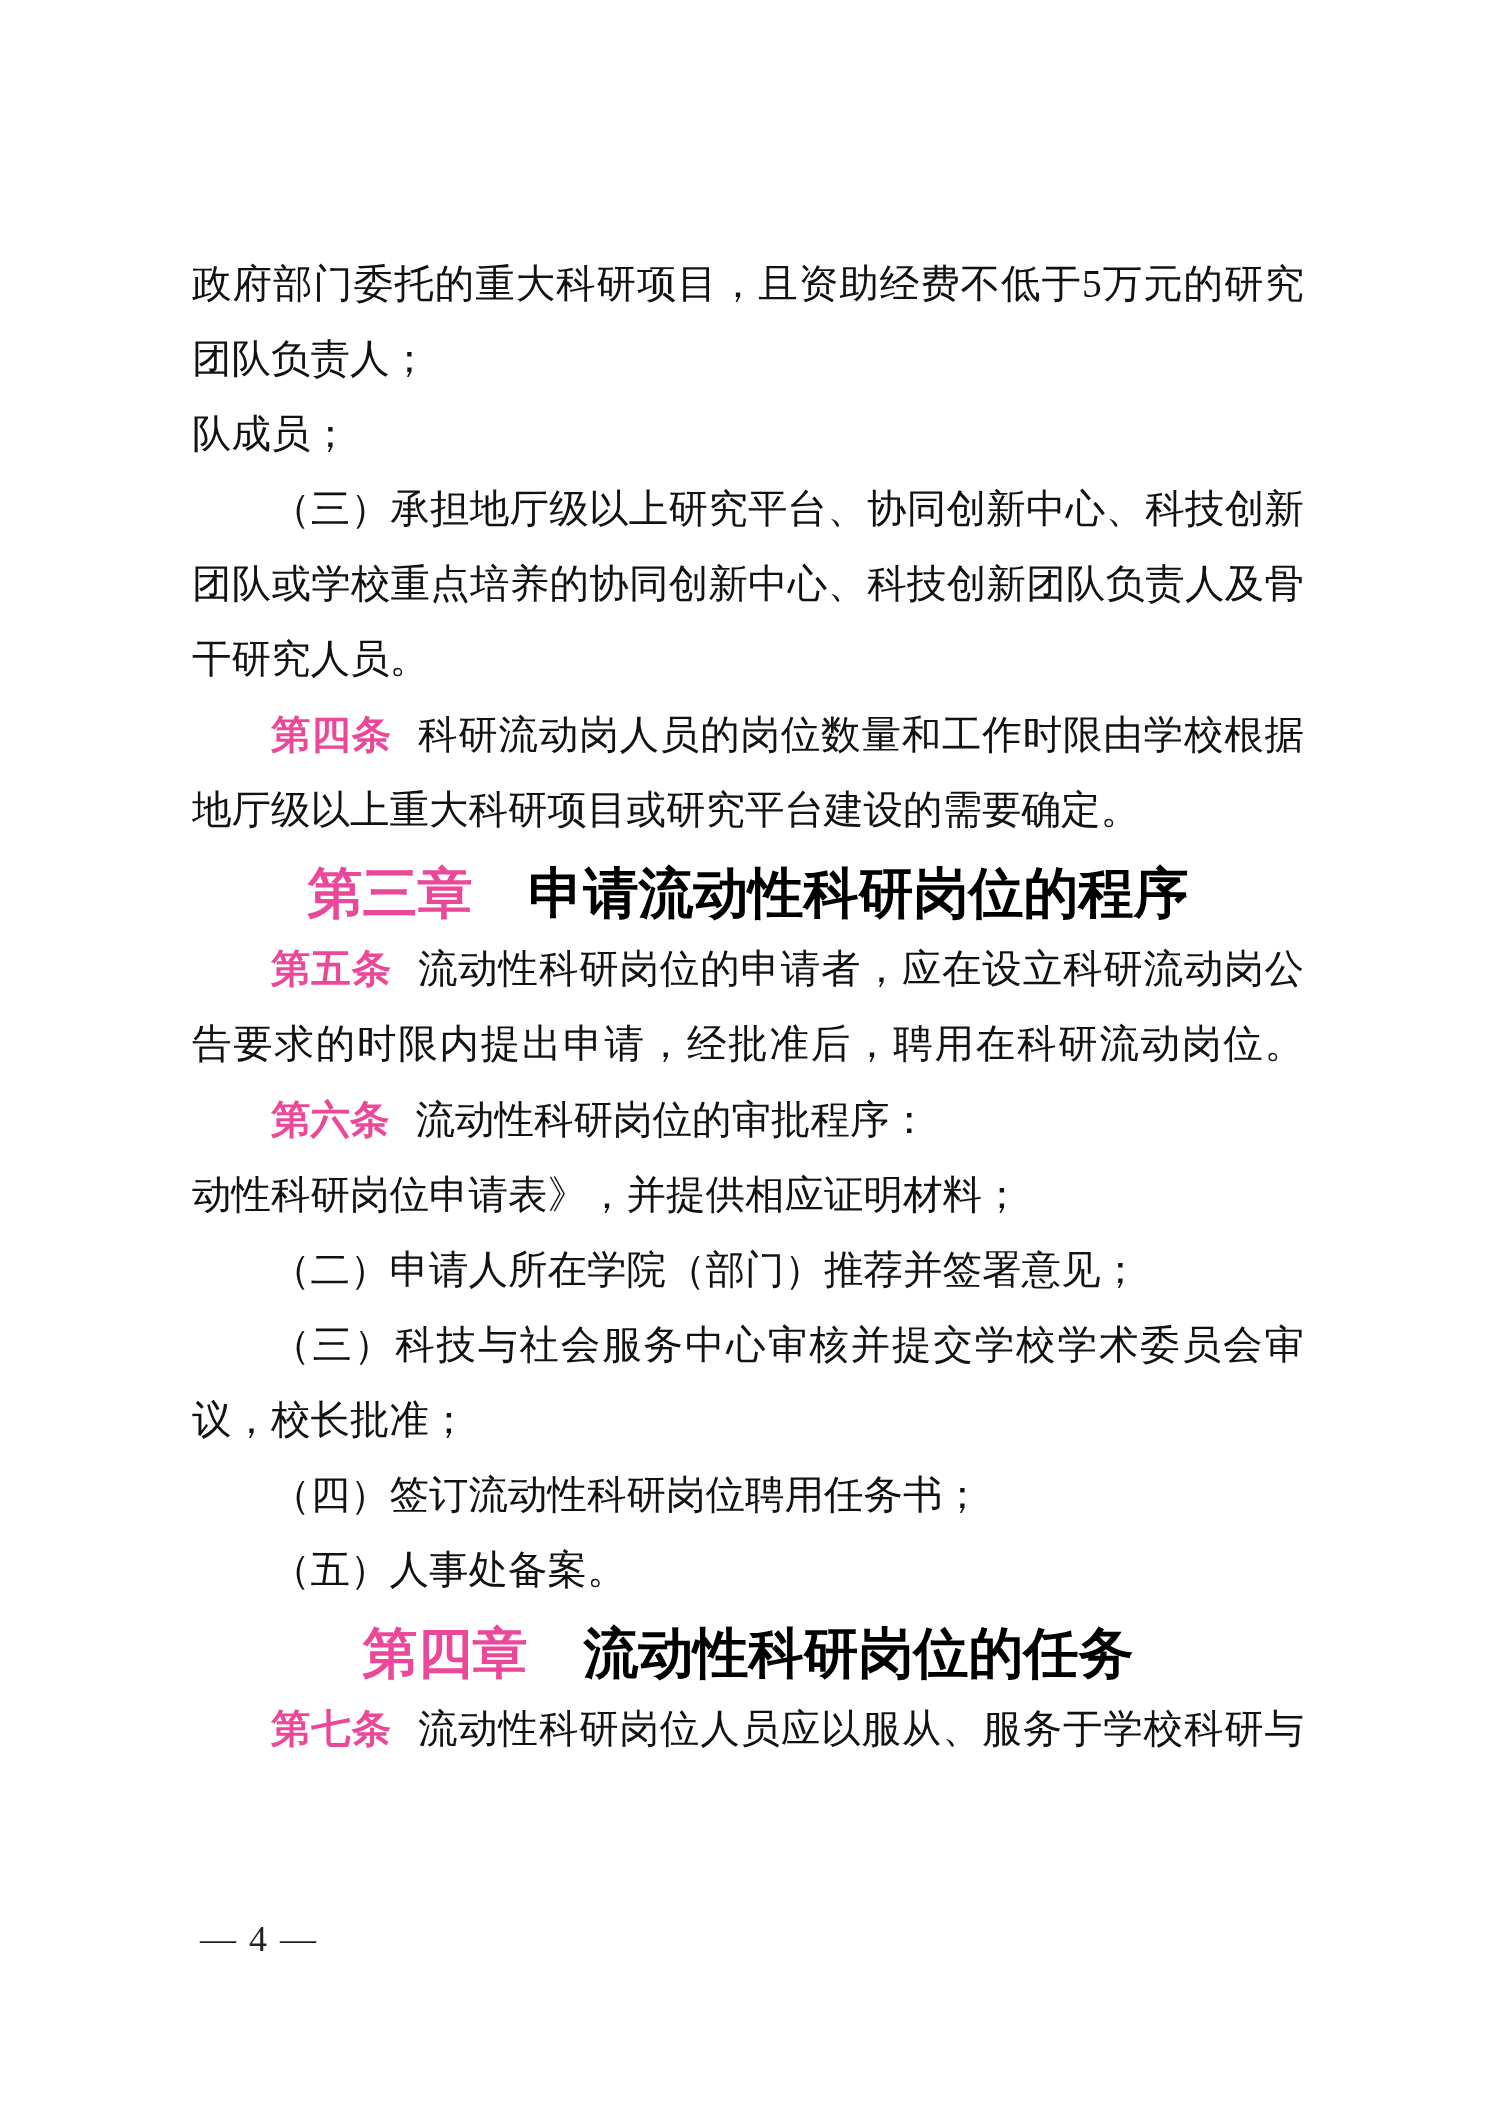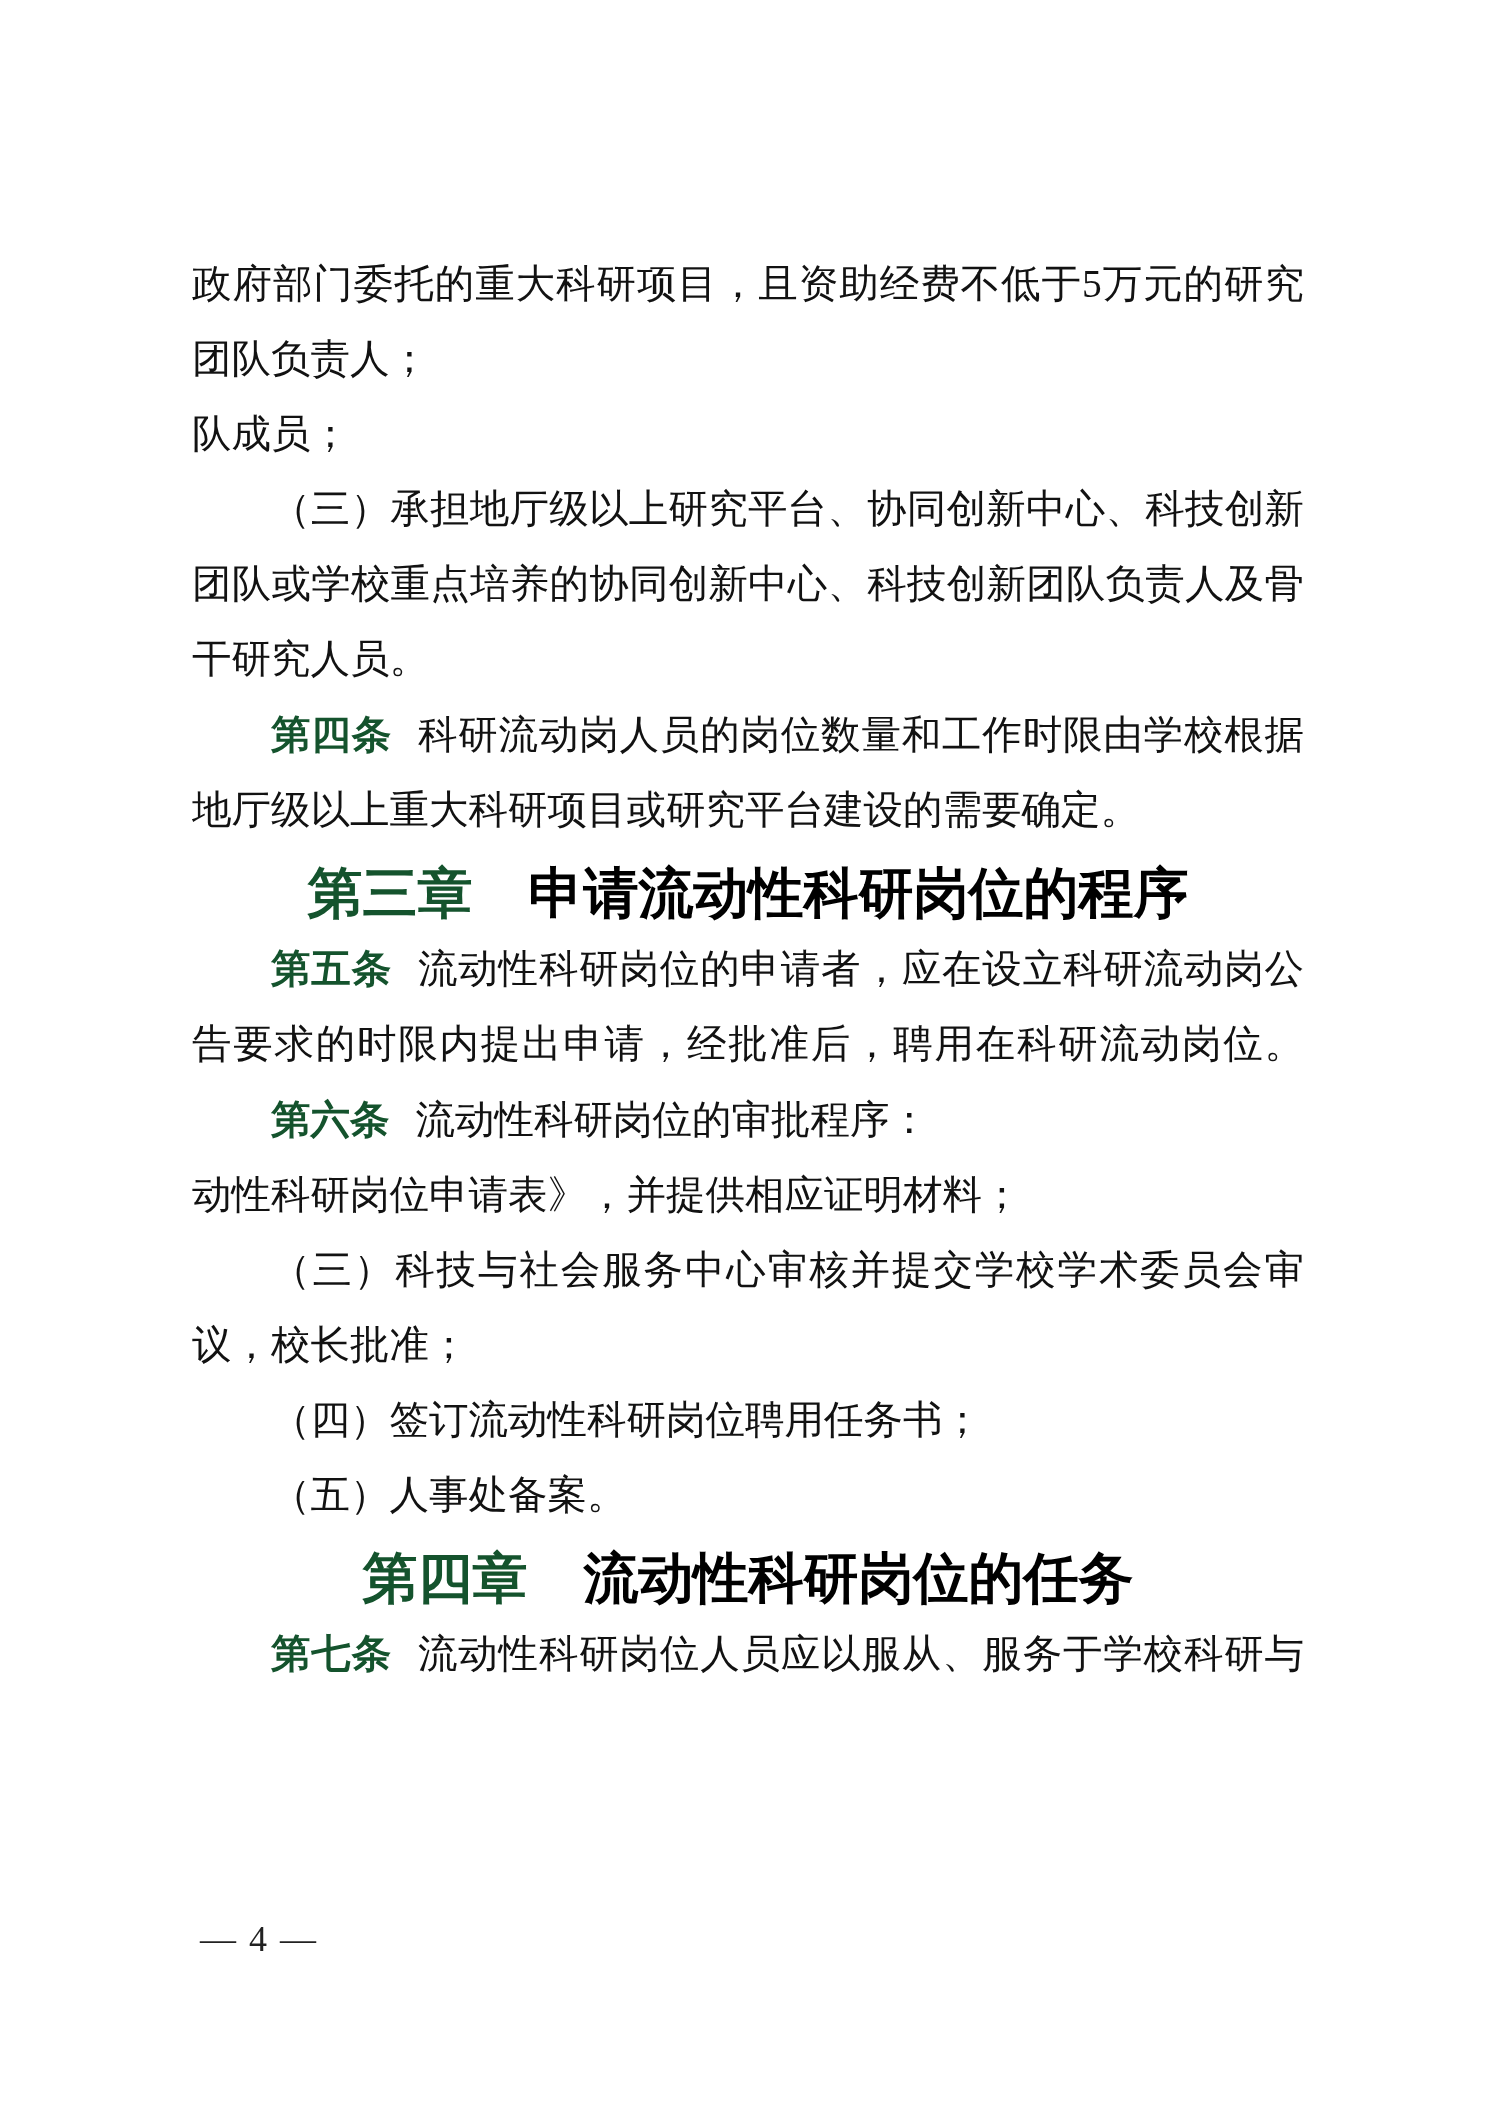--- a/index.html
+++ b/index.html
@@ -28,21 +28,21 @@
     color: #121212;
   }
   .line.indent { text-indent: 2em; }
   .line.justify {
     text-align: justify;
     text-align-last: justify;
   }
   .line .label {
     font-family: "Liberation Sans", sans-serif;
     font-weight: bold;
-    color: #14532d;
+    color: #ec4899;
     margin-right: 26px;
   }
   .line.heading {
     font-family: "Liberation Sans", sans-serif;
     font-weight: bold;
     font-size: 55px;
     color: #000000;
     text-align: center;
     text-align-last: center;
     margin-top: 8px;
@@ -68,20 +68,21 @@
       <div class="line indent justify"><span>（三）承担地厅级以上研究平台、协同创新中心、科技创新</span></div>
       <div class="line justify"><span>团队或学校重点培养的协同创新中心、科技创新团队负责人及骨</span></div>
       <div class="line"><span>干研究人员。</span></div>
       <div class="line indent justify"><span class="label">第四条</span><span>科研流动岗人员的岗位数量和工作时限由学校根据</span></div>
       <div class="line"><span>地厅级以上重大科研项目或研究平台建设的需要确定。</span></div>
       <div class="line heading"><span class="label">第三章</span><span>申请流动性科研岗位的程序</span></div>
       <div class="line indent justify"><span class="label">第五条</span><span>流动性科研岗位的申请者，应在设立科研流动岗公</span></div>
       <div class="line justify"><span>告要求的时限内提出申请，经批准后，聘用在科研流动岗位。</span></div>
       <div class="line indent"><span class="label">第六条</span><span>流动性科研岗位的审批程序：</span></div>
       <div class="line"><span>动性科研岗位申请表》，并提供相应证明材料；</span></div>
+      <div class="line indent"><span>（二）申请人所在学院（部门）推荐并签署意见；</span></div>
       <div class="line indent justify"><span>（三）科技与社会服务中心审核并提交学校学术委员会审</span></div>
       <div class="line"><span>议，校长批准；</span></div>
       <div class="line indent"><span>（四）签订流动性科研岗位聘用任务书；</span></div>
       <div class="line indent"><span>（五）人事处备案。</span></div>
       <div class="line heading"><span class="label">第四章</span><span>流动性科研岗位的任务</span></div>
       <div class="line indent justify"><span class="label">第七条</span><span>流动性科研岗位人员应以服从、服务于学校科研与</span></div>
     </div>
   <div class="footer">— 4 —</div>
 </div>
 

